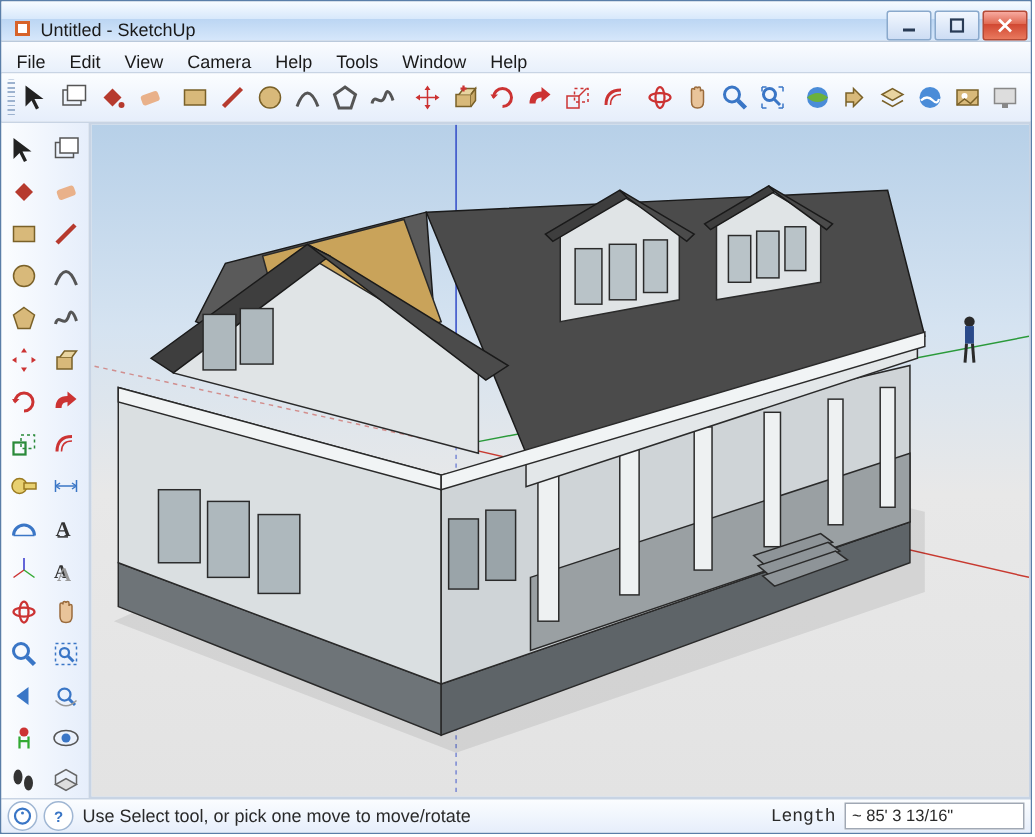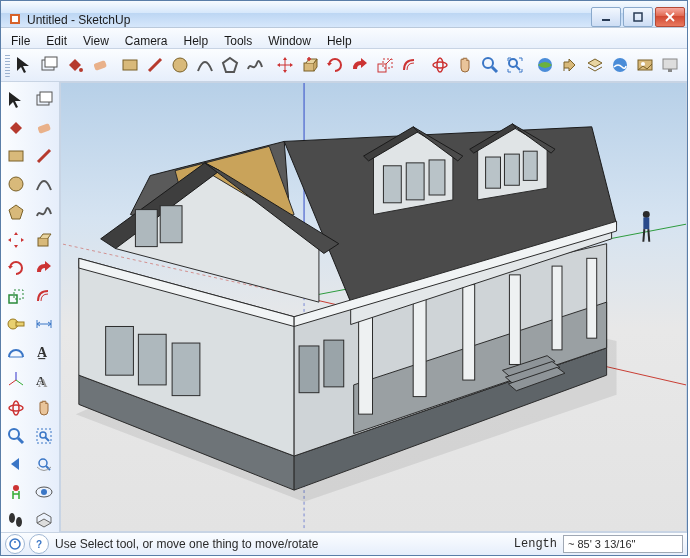--- a/index.html
+++ b/index.html
@@ -557,18 +557,18 @@
         <svg width="12" height="12">
           <circle cx="6" cy="6" r="5" fill="none" stroke="#3a76c6" stroke-width="1.5"></circle>
           <circle cx="6" cy="4" r="1" fill="#3a76c6"></circle>
         </svg>
       </div>
     <div class="sicon">
         <svg width="12" height="12">
           <text x="3" y="10" font-size="10" fill="#3a76c6" font-weight="bold">?</text>
         </svg>
       </div>
-    <div class="hint">Use Select tool, or move one thing to move/rotate</div>
+    <div class="hint">Use Select tool, or pick one move to move/rotate</div>
     <div class="lenlabel">Length</div>
     <div class="lenbox">~ 85' 3 13/16"</div>
   </div>
 
 </div>
 
 </body></html>

